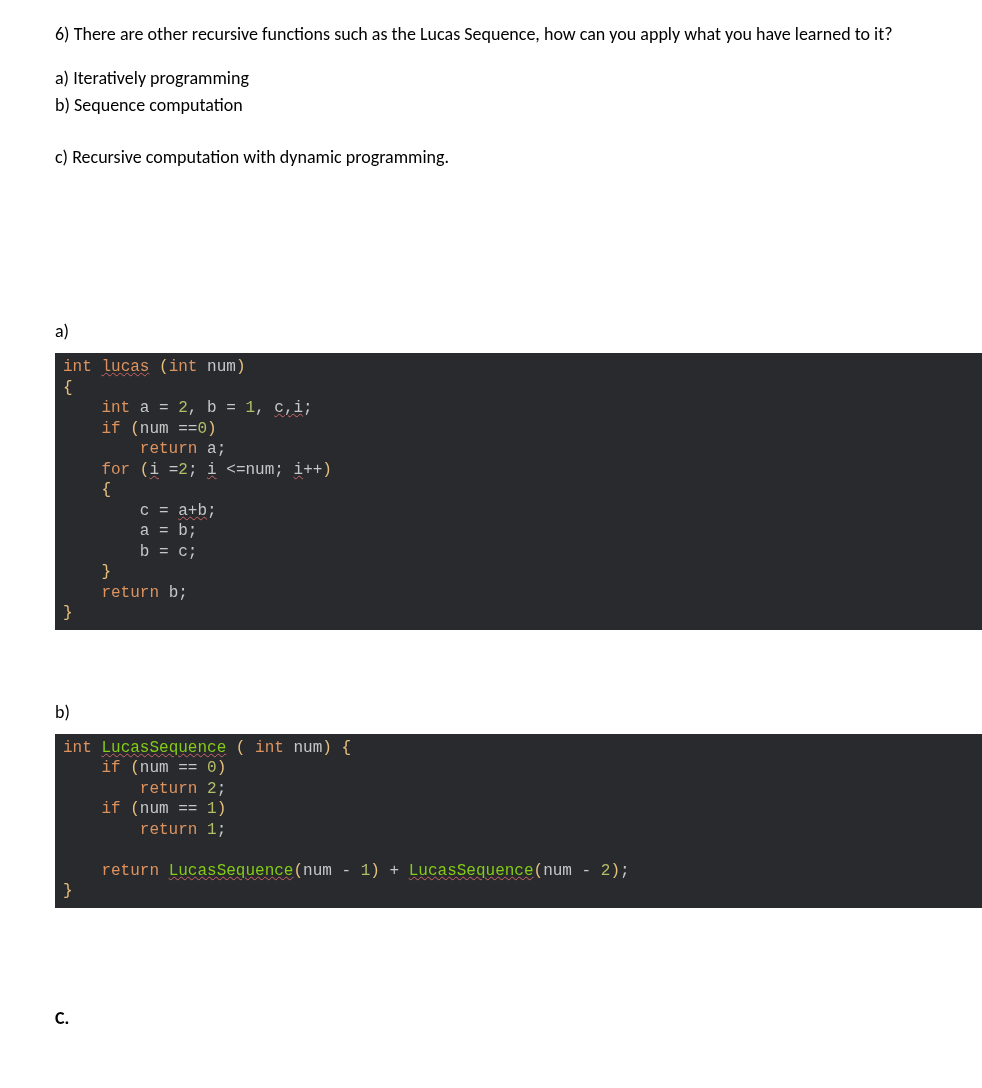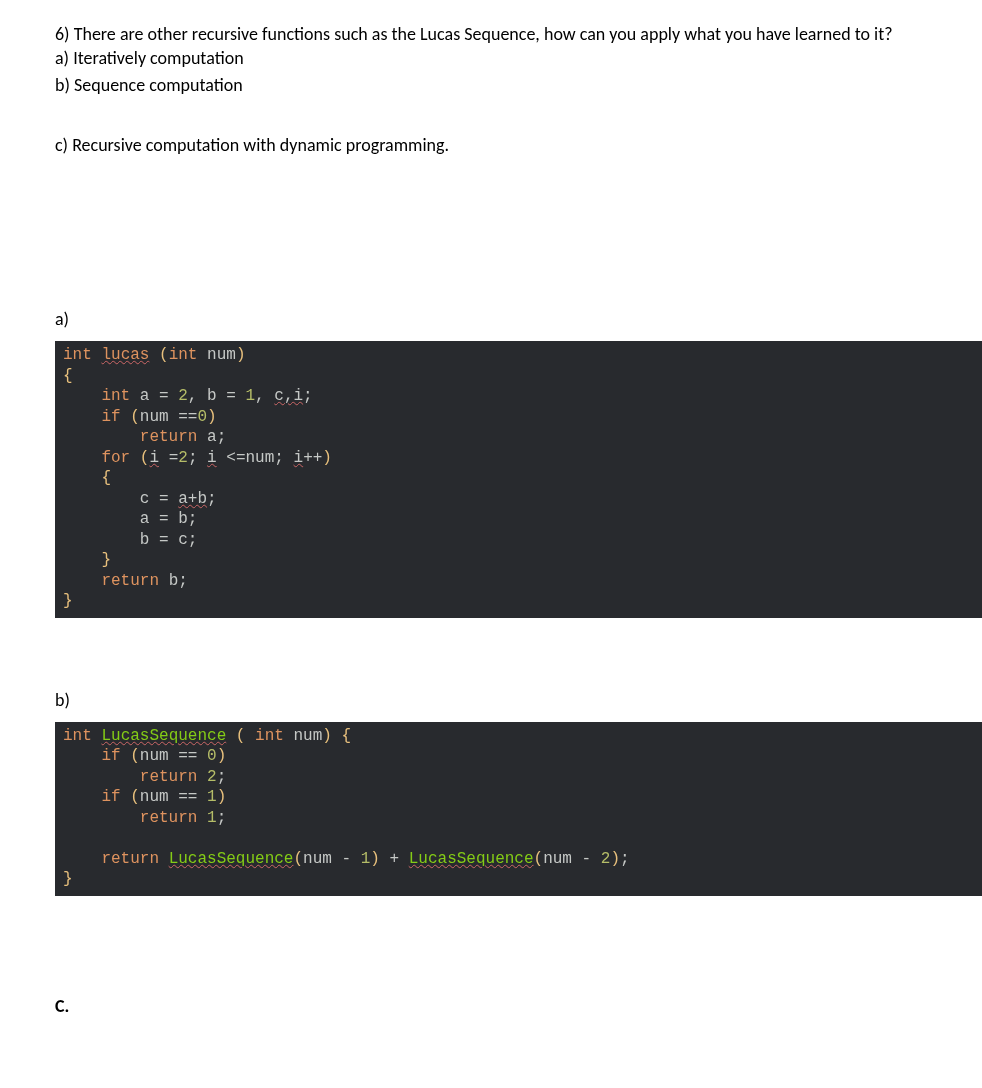--- a/index.html
+++ b/index.html
@@ -9,27 +9,27 @@
     background: #ffffff;
     width: 982px;
   }
   .page {
     padding: 22px 55px 40px 55px;
     color: #000;
     font-size: 18px;
     line-height: 1.35;
   }
   .question {
-    margin-bottom: 0;
+    margin-bottom: 20px;
   }
   .option {
     margin-bottom: 2px;
   }
   .option-c {
-    margin-top: 36px;
+    margin-top: 28px;
     margin-bottom: 30px;
   }
   .section-label {
     margin-top: 150px;
     margin-bottom: 10px;
     font-size: 18px;
   }
   .section-label-b {
     margin-top: 70px;
     margin-bottom: 10px;
@@ -59,21 +59,21 @@
   .op  { color: #c5c8c6; }
   .br  { color: #e8c07d; }
   .pu  { color: #c5c8c6; }
 </style>
 </head>
 <body>
 
 <div class="page">
 
   <div class="question">6) There are other recursive functions such as the Lucas Sequence, how can you apply what you have learned to it?</div>
-  <div class="option">a) Iteratively computation</div>
+  <div class="option">a) Iteratively programming</div>
   <div class="option">b) Sequence computation</div>
   <div class="option option-c">c) Recursive computation with dynamic programming.</div>
 
   <div class="section-label">a)</div>
 
   <div class="code-block"><span class="typ">int</span><span> </span><span class="fn">lucas</span><span> </span><span class="br">(</span><span class="typ">int</span><span> </span><span class="id">num</span><span class="br">)</span>
 <span class="br">{</span>
 <span>    </span><span class="typ">int</span><span> </span><span class="id">a</span><span class="op"> = </span><span class="num">2</span><span class="pu">, </span><span class="id">b</span><span class="op"> = </span><span class="num">1</span><span class="pu">, </span><span class="uid">c,i</span><span class="pu">;</span>
 <span>    </span><span class="kw">if</span><span> </span><span class="br">(</span><span class="id">num</span><span> </span><span class="op">==</span><span class="num">0</span><span class="br">)</span>
 <span>        </span><span class="kw">return</span><span> </span><span class="id">a</span><span class="pu">;</span>

